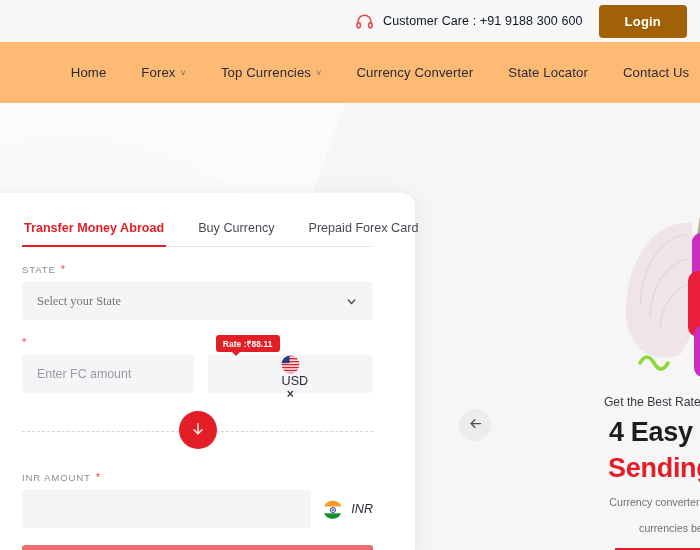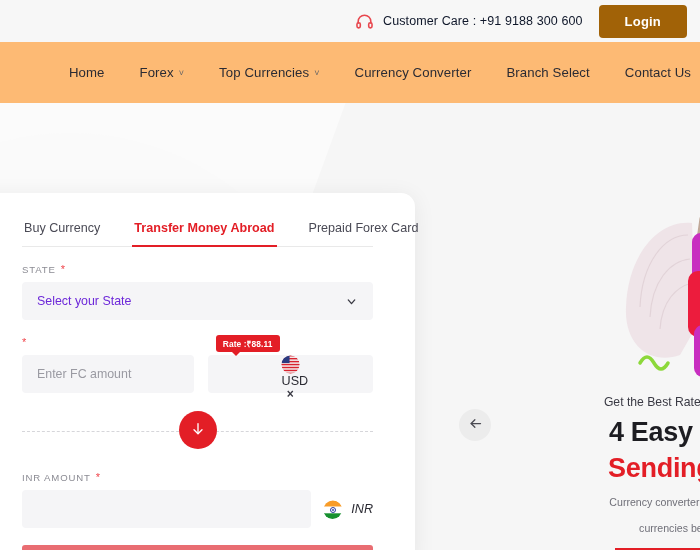--- a/index.html
+++ b/index.html
@@ -137,21 +137,21 @@
   .select-box {
     height: 38px;
     background: #f5f5f7;
     border-radius: 4px;
     display: flex;
     align-items: center;
     justify-content: space-between;
     padding: 0 15px;
     cursor: pointer;
   }
-  .select-value { font-size: 12.4px; color: #6d28d9; }
+  .select-value { font-size: 12.4px; color: #737373; font-family: Liberation Serif, serif; }
   .chev svg { display: block; }
 
   .row2 { display: flex; gap: 14px; }
   .col-a { width: 185px; }
   .col-b { width: 178px; position: relative; }
 
   .input-box {
     height: 38px;
     background: #f5f5f7;
     border-radius: 4px;
@@ -334,21 +334,21 @@
     <span class="caret">˅</span>
   </div>
   <div class="nav-item">
     <span>Top Currencies</span>
     <span class="caret">˅</span>
   </div>
   <div class="nav-item">
     <span>Currency Converter</span>
   </div>
   <div class="nav-item">
-    <span>Branch Select</span>
+    <span>State Locator</span>
   </div>
   <div class="nav-item">
     <span>Contact Us</span>
   </div>
 </nav>
 
 <div class="hero">
   <div class="hero-diag"></div>
   <div class="hero-arc"></div>
 </div>
@@ -367,22 +367,22 @@
     <rect x="94" y="110" width="78" height="52" rx="9" fill="#c82ec0"></rect>
     <circle cx="124" cy="92" r="14" fill="#f7f3f4"></circle>
     <path d="M40 148 q7 -12 14 0 q7 12 14 0" stroke="#8cd83a" stroke-width="3.5" fill="none" stroke-linecap="round"></path>
     <path d="M100 168 l4 -8 l1 6 l5 -2 l-5 9 l-1 -5 z" fill="#3b4bdb"></path>
   </svg>
 </div>
 
 <div class="form-card">
 
   <div class="tabs">
+    <div class="tab active">Transfer Money Abroad</div>
     <div class="tab">Buy Currency</div>
-    <div class="tab active">Transfer Money Abroad</div>
     <div class="tab">Prepaid Forex Card</div>
   </div>
 
   
   <div class="field-label">
     <span>STATE</span>
     <span class="req">*</span>
   </div>
   <div class="select-box">
     <span class="select-value">Select your State</span>

